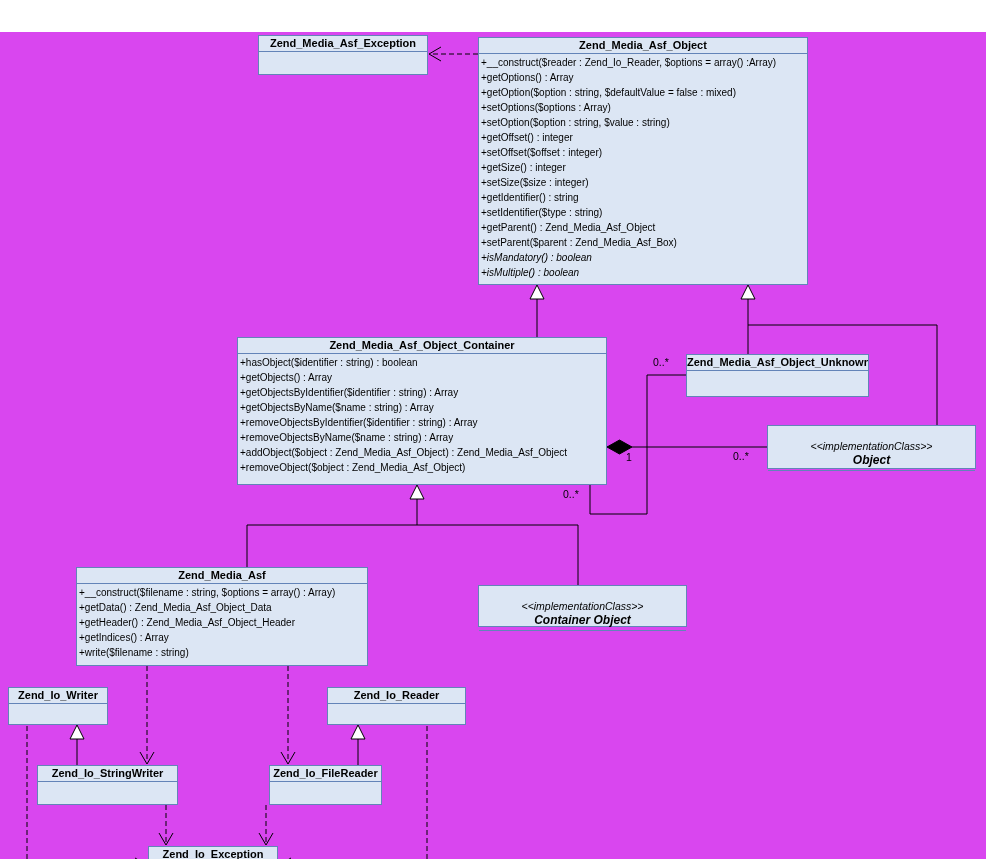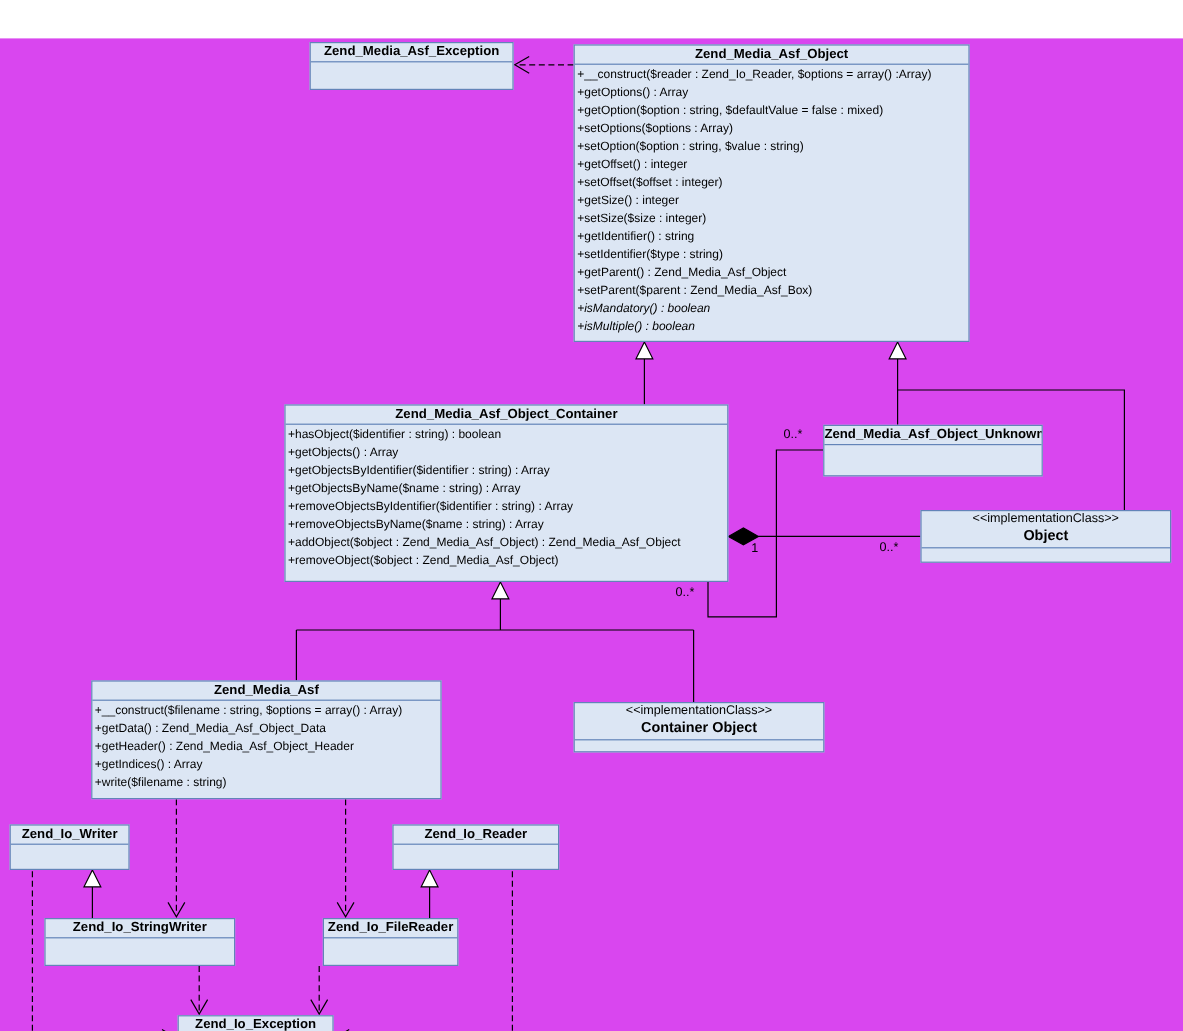--- a/index.html
+++ b/index.html
@@ -17,21 +17,21 @@
   svg.connectors{position:absolute;left:0;top:0;}
   .uml-class{
     position:absolute;background:var(--node-fill);
     border:1px solid var(--node-border);box-sizing:border-box;
   }
   .uml-title{
     font-weight:bold;font-size:11px;text-align:center;
     height:15px;line-height:15px;border-bottom:1px solid var(--node-border);
     white-space:nowrap;overflow:hidden;
   }
-  .uml-title.two-line{height:30px;line-height:normal;padding-top:0;}
+  .uml-title.two-line{height:30px;line-height:normal;padding-top:14px;font-style:italic;}
   .stereotype{font-weight:normal;font-size:10.5px;line-height:13px;text-align:center;}
   .impl-name{font-size:12px;line-height:14px;text-align:center;font-weight:bold;}
   .uml-methods{padding:1px 2px 0 2px;}
   .uml-method{font-size:10px;line-height:15px;white-space:nowrap;}
   .uml-method.italic{font-style:italic;}
   .mult{position:absolute;font-size:10.5px;line-height:12px;white-space:nowrap;}
 </style>
 </head>
 <body>
 
@@ -182,21 +182,21 @@
   </div>
 
   <div class="uml-class" style="left:8px;top:655px;width:100px;height:38px">
     <div class="uml-title">Zend_Io_Writer</div>
   </div>
 
   <div class="uml-class" style="left:327px;top:655px;width:139px;height:38px">
     <div class="uml-title">Zend_Io_Reader</div>
   </div>
 
-  <div class="uml-class" style="left:37px;top:733px;width:159px;height:40px">
+  <div class="uml-class" style="left:37px;top:733px;width:141px;height:40px">
     <div class="uml-title">Zend_Io_StringWriter</div>
   </div>
 
   <div class="uml-class" style="left:269px;top:733px;width:113px;height:40px">
     <div class="uml-title">Zend_Io_FileReader</div>
   </div>
 
   <div class="uml-class" style="left:148px;top:814px;width:130px;height:43px">
     <div class="uml-title">Zend_Io_Exception</div>
   </div>

